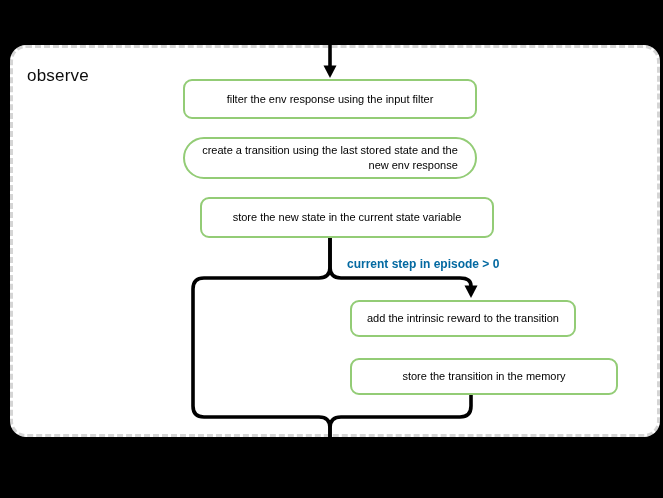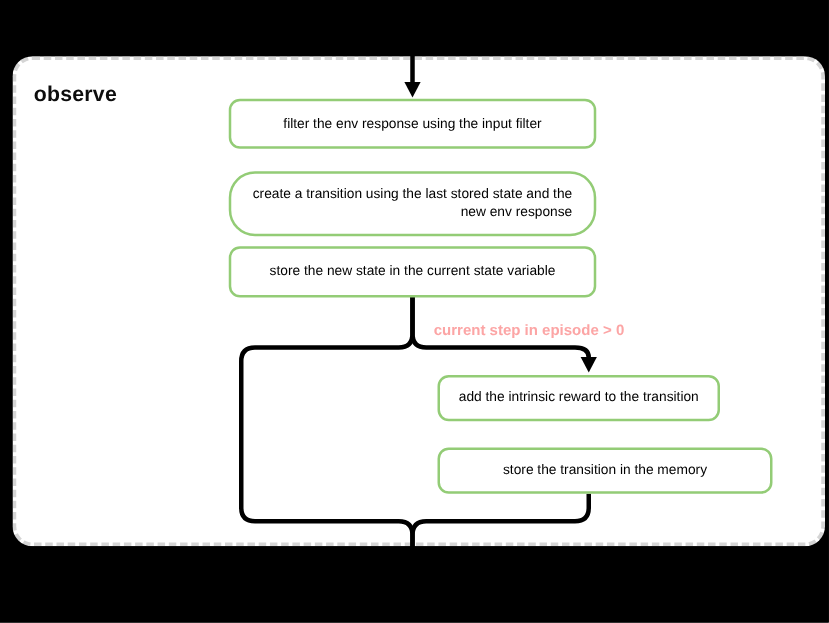--- a/index.html
+++ b/index.html
@@ -24,21 +24,21 @@
     box-sizing: border-box;
     background: #ffffff;
     border: 3px dashed #d5d5d5;
     border-radius: 16px;
   }
   .panel-title {
     position: absolute;
     left: 27px;
     top: 66px;
     font-size: 17px;
-    font-weight: bold;
+    font-weight: normal;
     color: #0d0d0d;
     letter-spacing: 0.2px;
   }
   .connector-layer {
     position: absolute;
     left: 0;
     top: 0;
     width: 663px;
     height: 498px;
     pointer-events: none;
@@ -53,31 +53,31 @@
     align-items: center;
     justify-content: center;
     text-align: right;
     font-size: 11px;
     line-height: 1.35;
     color: #000000;
     white-space: pre-line;
     padding: 2px 8px;
   }
   .box-1 { left: 183px; top: 79px;  width: 294px; height: 40px; }
-  .box-2 { left: 183px; top: 137px; width: 294px; height: 52px; border-radius: 21px; }
-  .box-3 { left: 183px; top: 197px; width: 294px; height: 41px; }
+  .box-2 { left: 183px; top: 137px; width: 294px; height: 42px; border-radius: 21px; }
+  .box-3 { left: 200px; top: 197px; width: 294px; height: 41px; }
   .box-4 { left: 350px; top: 300px; width: 226px; height: 37px; }
   .box-5 { left: 350px; top: 358px; width: 268px; height: 37px; }
   .condition-label {
     position: absolute;
     left: 347px;
     top: 257px;
     font-size: 12px;
     font-weight: bold;
-    color: #fca5a5;
+    color: #0369a1;
     white-space: nowrap;
   }
 </style>
 </head>
 <body>
 
 <div class="stage">
 
   <div class="panel"></div>
 

